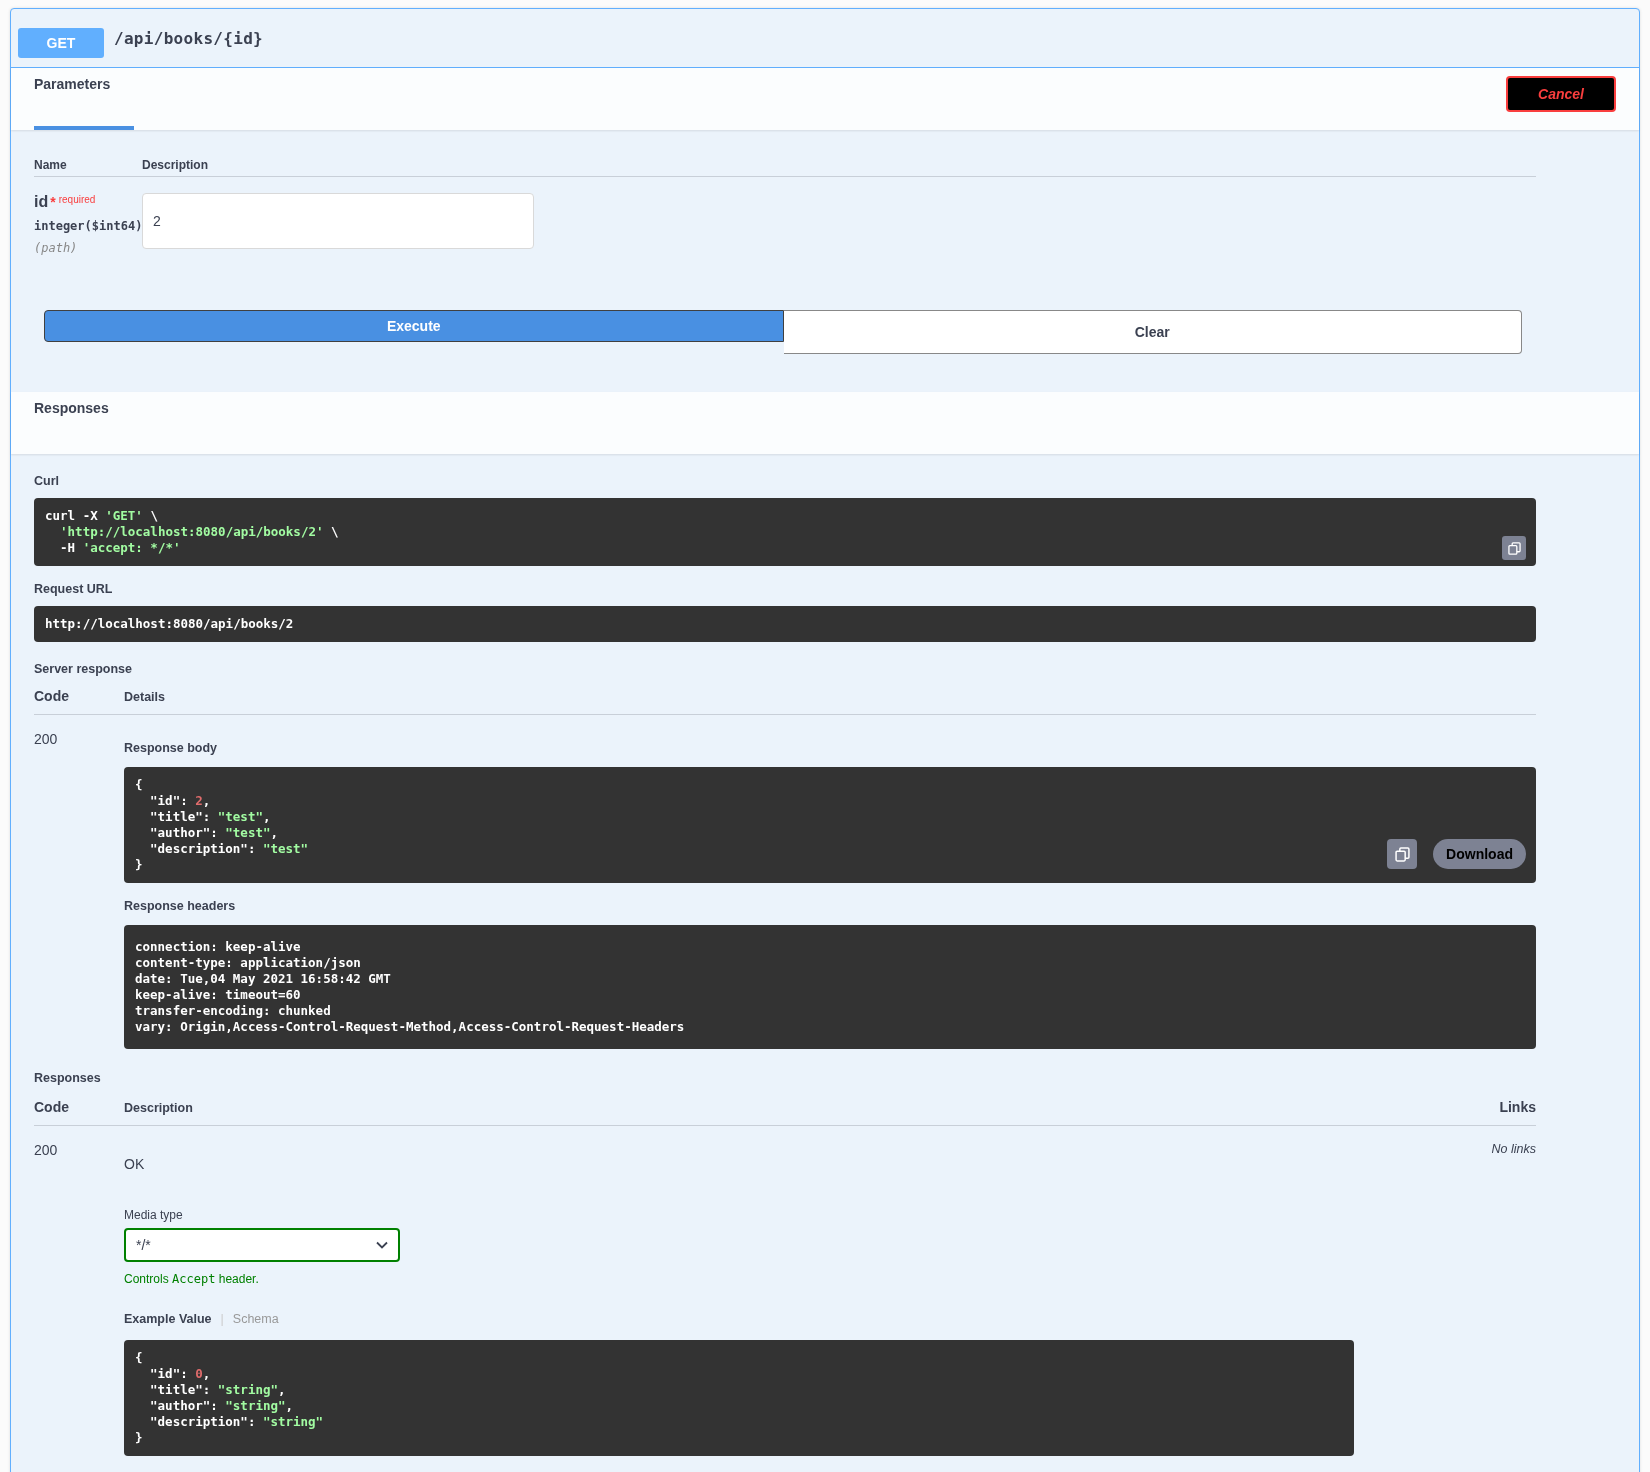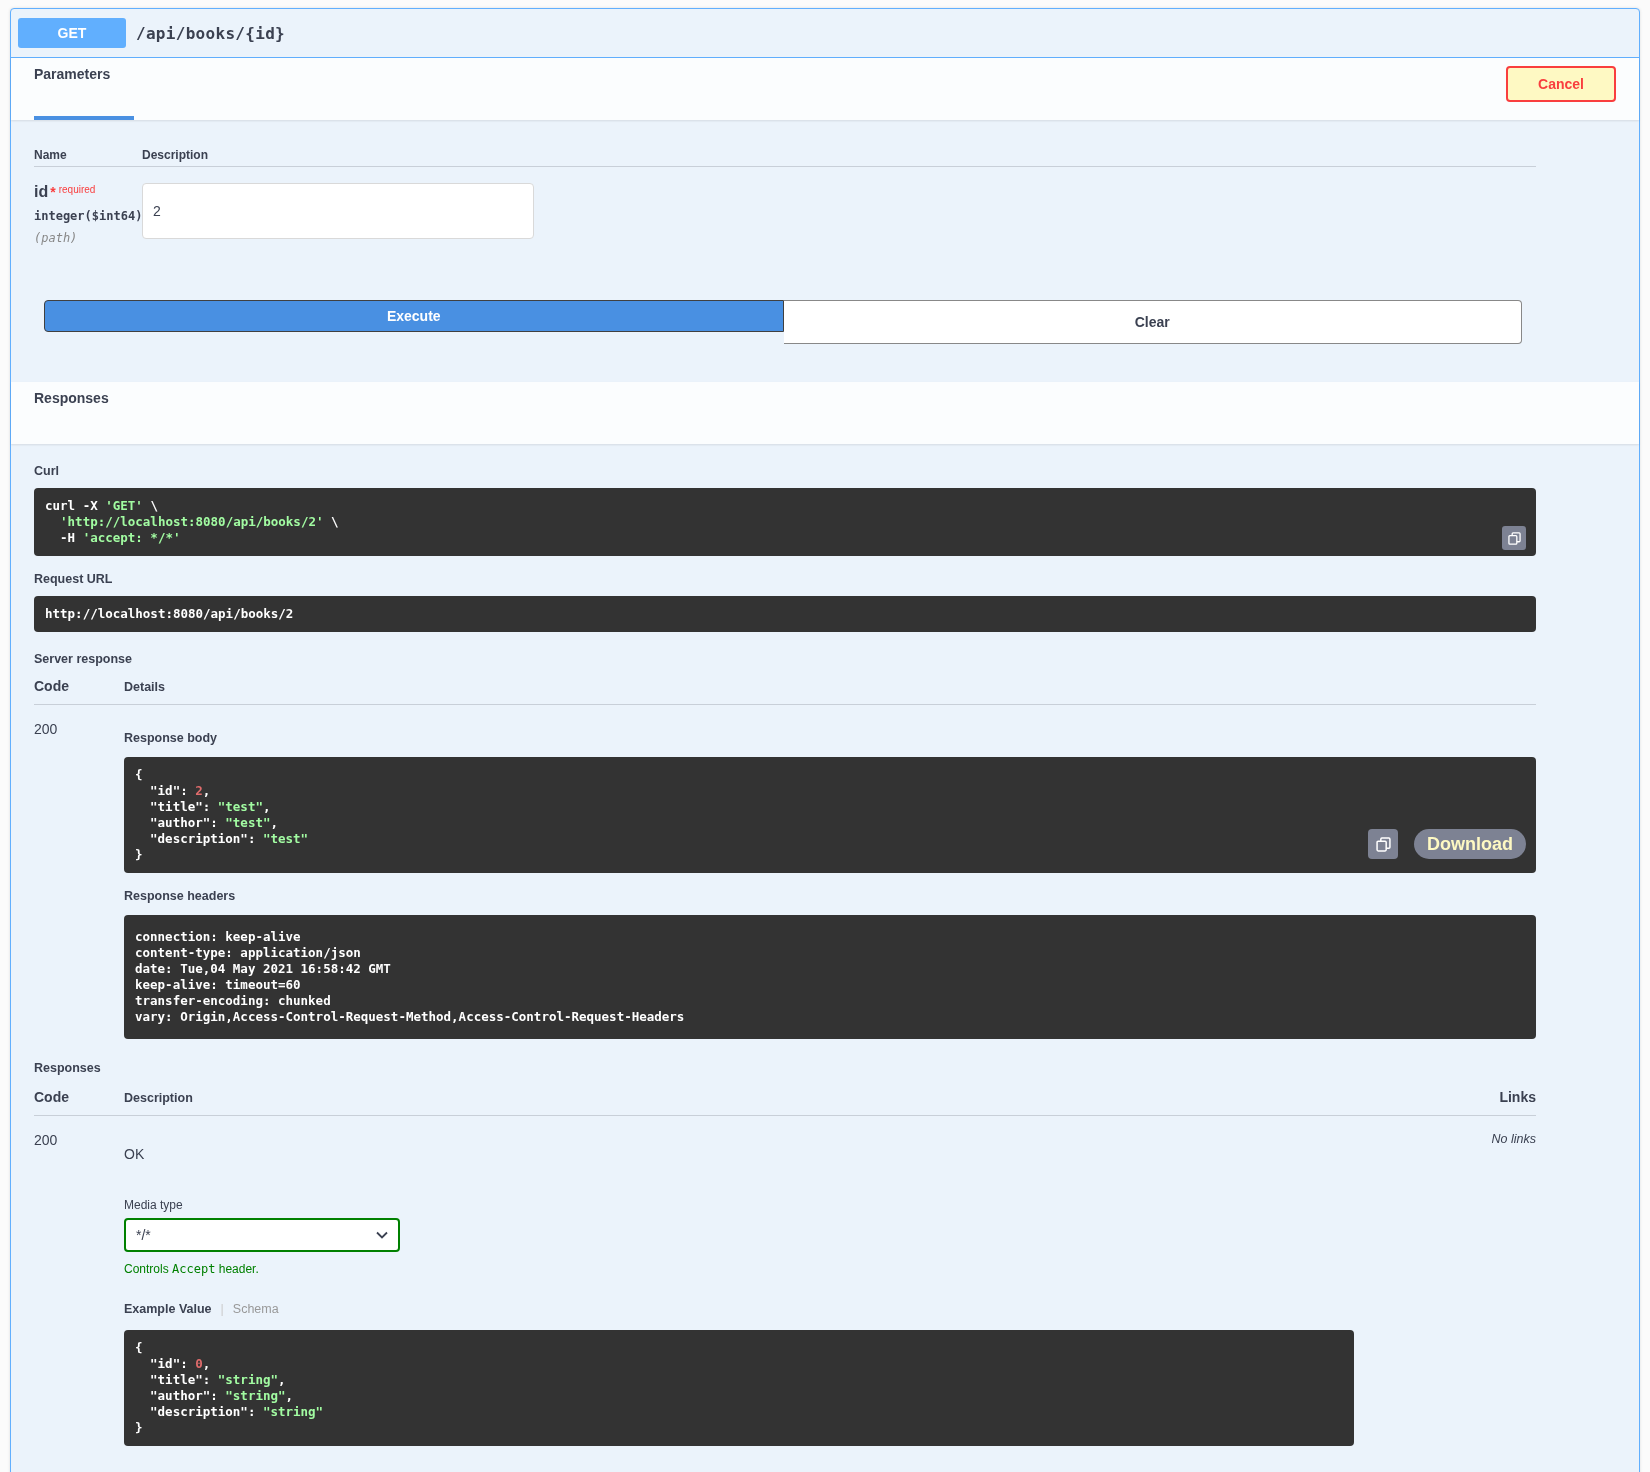--- a/index.html
+++ b/index.html
@@ -1,25 +1,25 @@
 <!DOCTYPE html>
 <html><head>
 <meta charset="utf-8">
 <style>
   html,body{margin:0;padding:0;}
   body{width:1650px;min-height:1472px;background:#fbfbfb;font-family:"Liberation Sans",sans-serif;color:#3b4151;}
   .opblock{margin:8px 10px;border:1px solid #61affe;border-radius:4px;background:#ebf3fb;box-shadow:0 0 3px rgba(0,0,0,.12);}
   .opblock-summary{display:flex;align-items:center;padding:9px 7px;border-bottom:1px solid #61affe;cursor:pointer;}
-  .method-badge{display:inline-block;background:#61affe;color:#fff;font-weight:700;font-size:14px;width:108px;text-align:center;padding:7px 0;border-radius:3px;}
+  .method-badge{display:inline-block;background:#61affe;color:#fff;font-weight:700;font-size:14px;width:86px;text-align:center;padding:7px 0;border-radius:3px;margin-top:10px;}
   .endpoint-path{margin-left:10px;font-family:"DejaVu Sans Mono",monospace;font-size:16px;font-weight:600;color:#3b4151;letter-spacing:.3px;}
   .section-header{position:relative;display:flex;align-items:flex-start;justify-content:space-between;min-height:46px;padding:8px 23px;background:rgba(255,255,255,.8);box-shadow:0 1px 2px rgba(0,0,0,.1);}
   .tab-title{font-size:14px;font-weight:700;color:#3b4151;}
   .tab-underline{position:absolute;left:23px;bottom:0;width:100px;height:4px;background:#4990e2;}
   .btn{cursor:pointer;font-family:inherit;}
-  .cancel-btn{background:#fef9c3;border:2px solid #f93e3e;border-radius:4px;color:#f93e3e;font-size:14px;font-weight:700;padding:8px 30px;}
+  .cancel-btn{background:#000000;border:2px solid #f93e3e;border-radius:4px;color:#f93e3e;font-size:14px;font-weight:700;padding:8px 30px;font-style:italic;}
   .params-body{padding:28px 103px 0 23px;}
   .params-grid-header{display:grid;grid-template-columns:108px 1fr;font-size:12px;font-weight:700;padding-bottom:4px;border-bottom:1px solid rgba(59,65,81,.2);}
   .param-row{display:grid;grid-template-columns:108px 1fr;padding-top:16px;}
   .param-name{font-size:16px;font-weight:700;}
   .required-star{color:#f93e3e;font-size:14px;margin-left:2px;}
   .required-label{color:#f93e3e;font-size:10px;margin-left:3px;position:relative;top:-4px;font-weight:400;text-align:center;}
   .param-type{font-family:"DejaVu Sans Mono",monospace;font-size:12px;font-weight:700;margin-top:8px;}
   .param-location{font-family:"DejaVu Sans Mono",monospace;font-size:12px;font-style:italic;color:#888;margin-top:8px;}
   .param-input{width:370px;height:38px;border:1px solid #d9d9d9;border-radius:4px;padding:8px 10px;font-size:14px;font-family:inherit;color:#3b4151;background:#fff;outline:none;}
   .execute-row{display:flex;margin-top:55px;padding:0 117px 38px 33px;}
@@ -36,21 +36,21 @@
   .mt16{margin-top:16px;}
   .mt20{margin-top:20px;}
   .mt22{margin-top:22px;}
   .resp-table-header{display:grid;grid-template-columns:90px 1fr;margin-top:12px;padding-bottom:10px;border-bottom:1px solid rgba(59,65,81,.2);align-items:end;}
   .code-col-header{font-size:14px;font-weight:700;}
   .details-col-header{font-size:12.5px;font-weight:700;}
   .resp-row{display:grid;grid-template-columns:90px 1fr;padding-top:16px;}
   .status-code{font-size:14px;}
   .body-actions{position:absolute;right:10px;bottom:14px;display:flex;gap:16px;align-items:center;}
   .copy-btn{width:30px;height:30px;background:#7d8293;border:none;border-radius:4px;display:flex;align-items:center;justify-content:center;cursor:pointer;}
-  .download-btn{height:30px;background:#7d8293;border:none;border-radius:15px;color:#fef9c3;font-size:18px;font-weight:600;padding:0 13px;cursor:pointer;}
+  .download-btn{height:30px;background:#7d8293;border:none;border-radius:15px;color:#000000;font-size:14px;font-weight:600;padding:0 13px;cursor:pointer;}
   .resp2-header{display:grid;grid-template-columns:90px 1fr 90px;margin-top:14px;padding-bottom:10px;border-bottom:1px solid rgba(59,65,81,.2);align-items:end;}
   .links-col-header{font-size:14px;font-weight:700;text-align:right;}
   .resp2-row{display:grid;grid-template-columns:90px 1fr 90px;padding-top:16px;}
   .no-links{font-size:12.5px;font-style:italic;text-align:right;color:#3b4151;}
   .ok-text{font-size:14px;margin-top:14px;}
   .media-type-label{font-size:12px;margin-top:36px;color:#3b4151;}
   .media-select{margin-top:6px;width:252px;height:30px;background:#fff;border:2px solid #008000;border-radius:4px;display:flex;align-items:center;justify-content:space-between;padding:0 10px;font-size:14px;cursor:pointer;color:#3b4151;}
   .accept-note{margin-top:10px;font-size:12px;color:#008000;}
   .accept-note .mono{font-family:"DejaVu Sans Mono",monospace;}
   .model-tabs{margin-top:26px;display:flex;align-items:center;gap:9px;}

